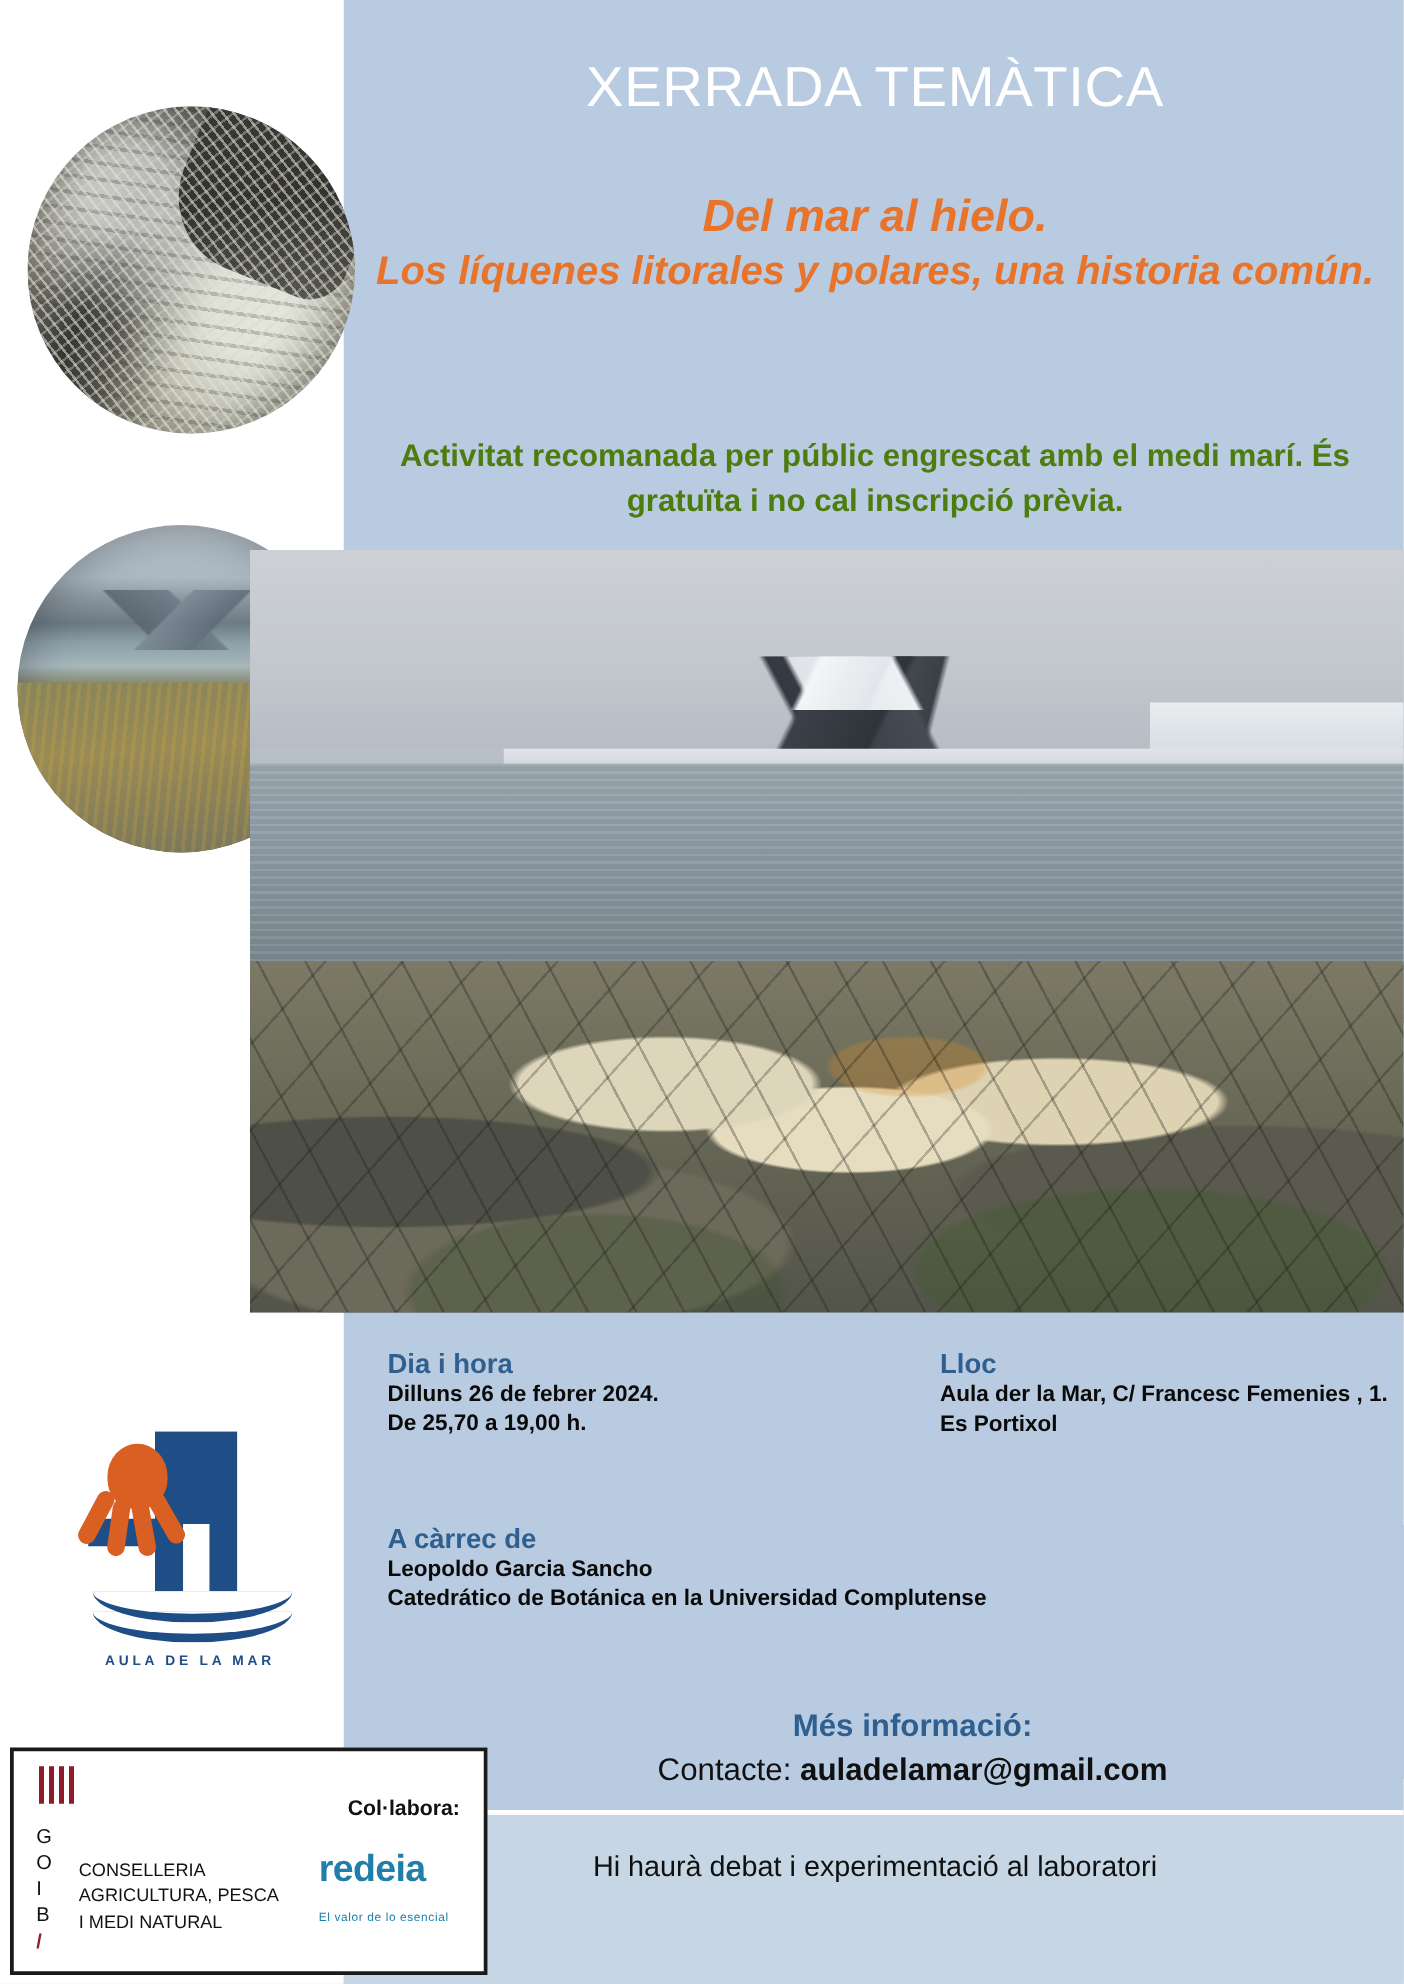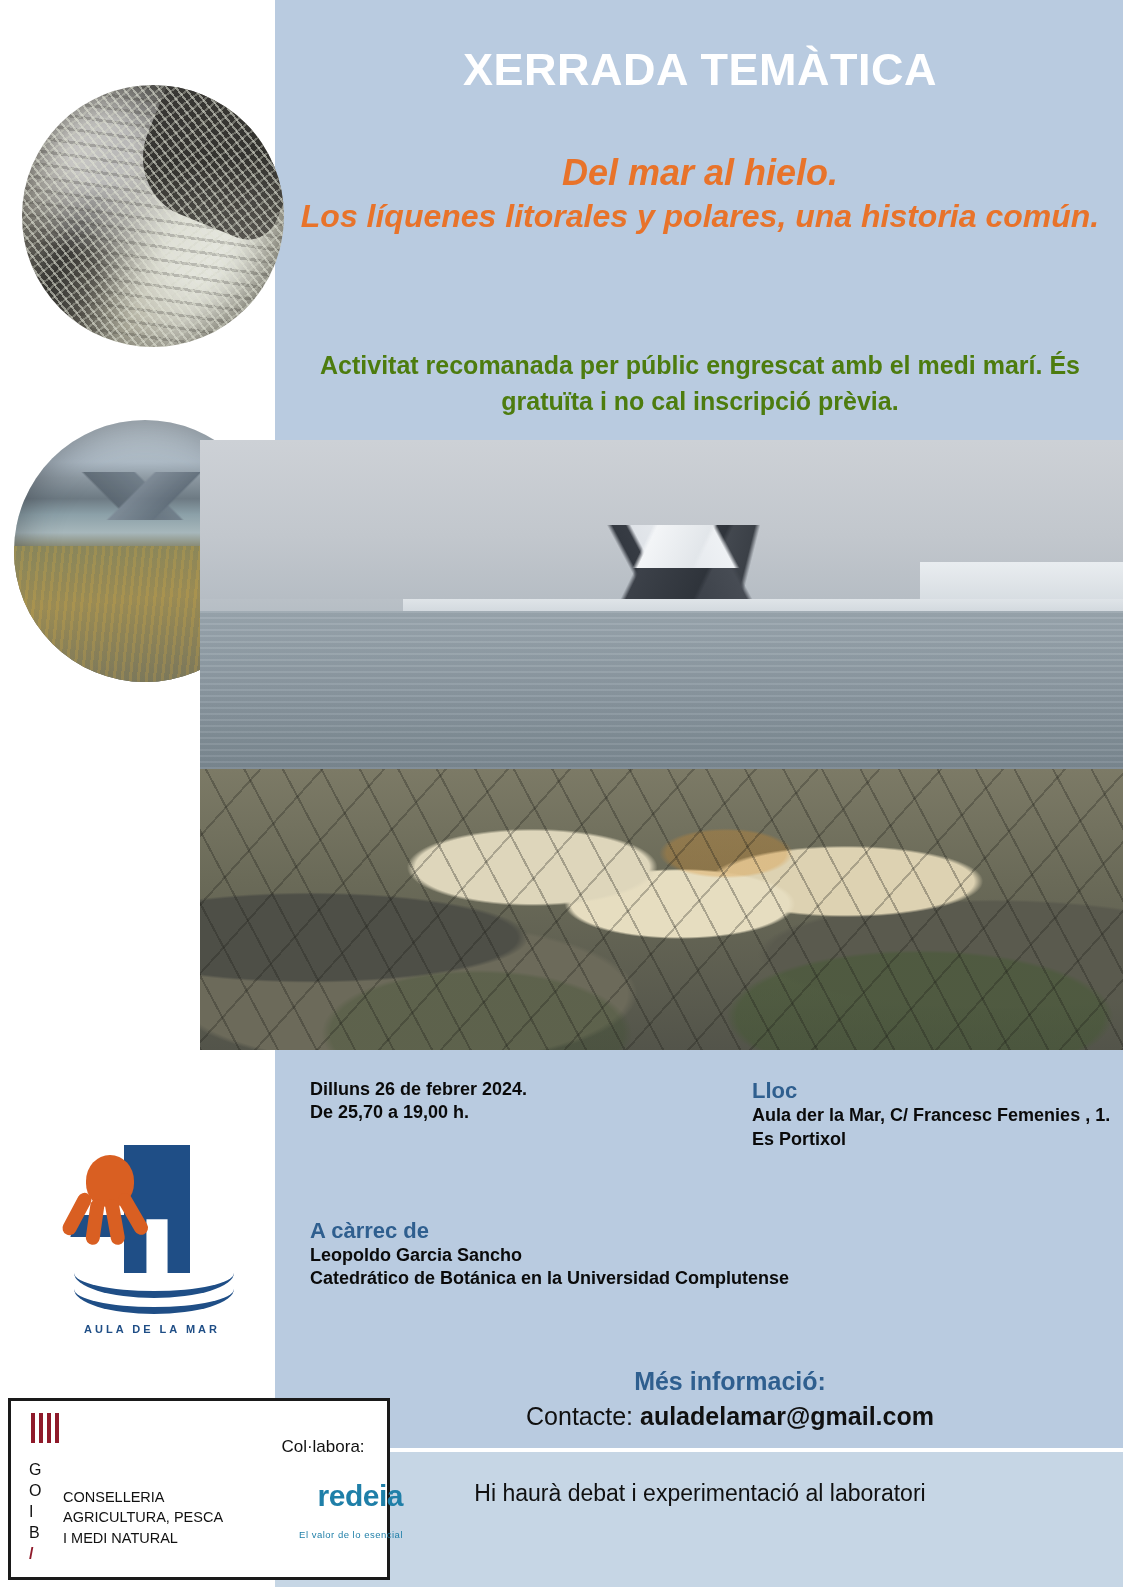--- a/index.html
+++ b/index.html
@@ -42,21 +42,21 @@
   }
 
   
   .title-main {
     position: absolute;
     left: 290px; top: 44px;
     width: 820px;
     text-align: center;
     color: #ffffff;
     font-size: 45px;
-    font-weight: bold;
+    font-weight: normal;
     letter-spacing: 0.5px;
   }
   .subtitle {
     position: absolute;
     left: 300px; top: 150px;
     width: 800px;
     text-align: center;
     color: #e8732a;
     font-size: 35px;
     font-weight: bold;
@@ -355,26 +355,27 @@
     font-size: 14.5px;
     line-height: 1.4;
   }
   #collabora-label {
     position: absolute;
     left: 252px; top: 36px;
     width: 120px;
     text-align: center;
     color: #111;
     font-size: 17px;
+    font-weight: bold;
   }
   #redeia-logo {
     position: absolute;
-    left: 260px; top: 78px;
+    left: 244px; top: 78px;
     width: 132px;
-    text-align: right;
+    text-align: left;
   }
   #redeia-logo .word {
     color: #1f7fa8;
     font-size: 30px;
     font-weight: bold;
     letter-spacing: -0.5px;
   }
   #redeia-logo .tag {
     margin-top: 16px;
     color: #1f7fa8;
@@ -430,20 +431,21 @@
     <div class="arm a4"></div>
   </div>
   <div class="waves">
     <div class="w w1"></div>
     <div class="w w2"></div>
   </div>
   <div class="logo-caption">AULA DE LA MAR</div>
 </div>
 
 <div class="info" id="block-datetime">
+  <div class="label">Dia i hora</div>
   <div class="value">Dilluns 26 de febrer 2024.</div>
   <div class="value">De 25,70 a 19,00 h.</div>
 </div>
 
 <div class="info" id="block-place">
   <div class="label">Lloc</div>
   <div class="value">Aula der la Mar, C/ Francesc Femenies , 1. Es Portixol</div>
 </div>
 
 <div class="info" id="block-speaker">

